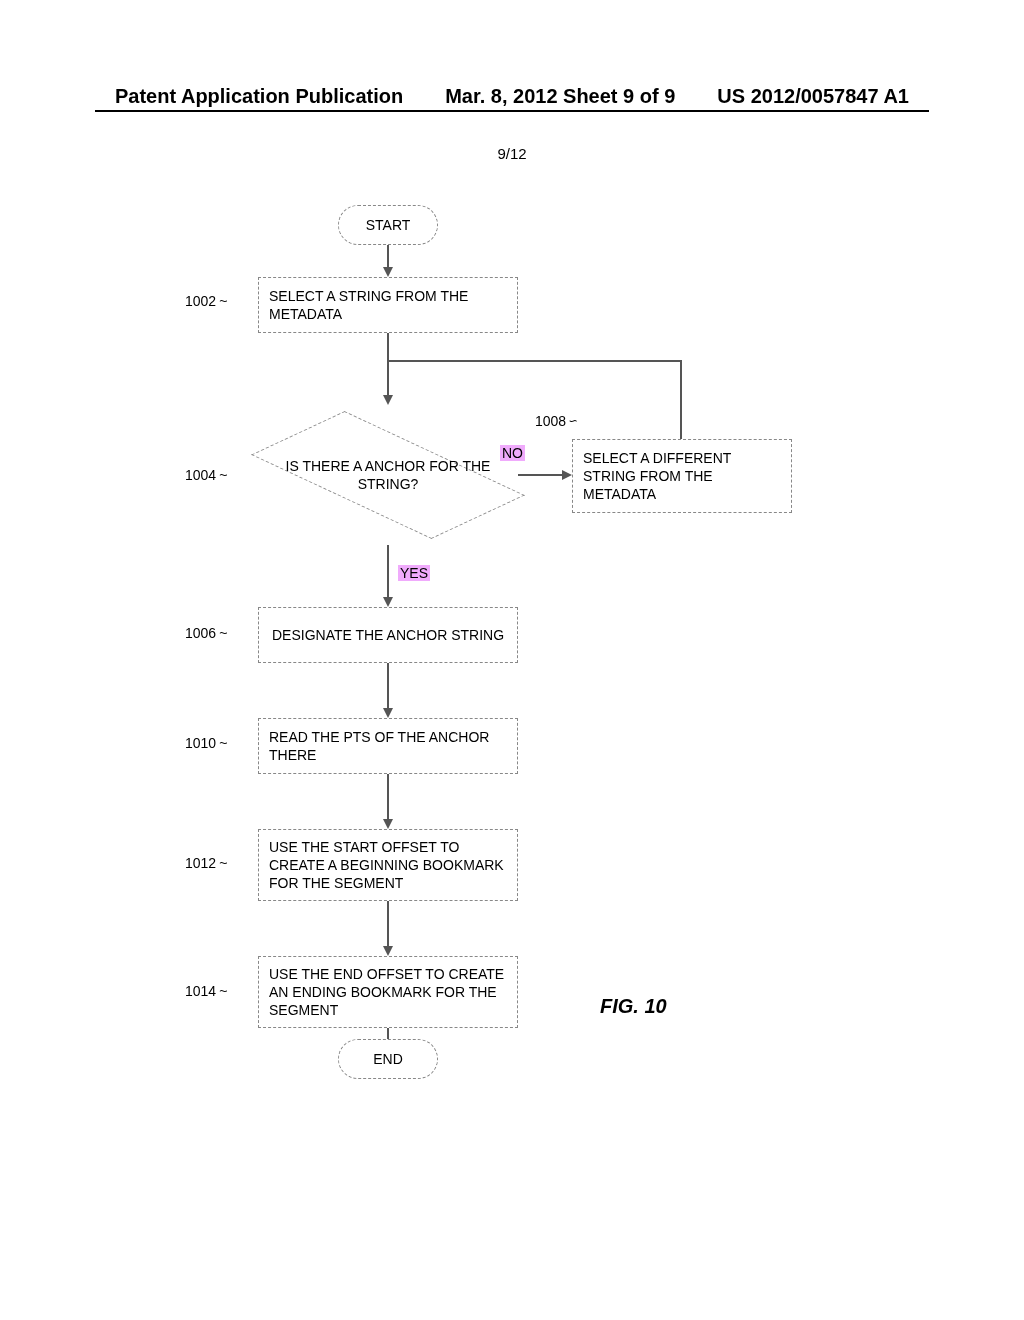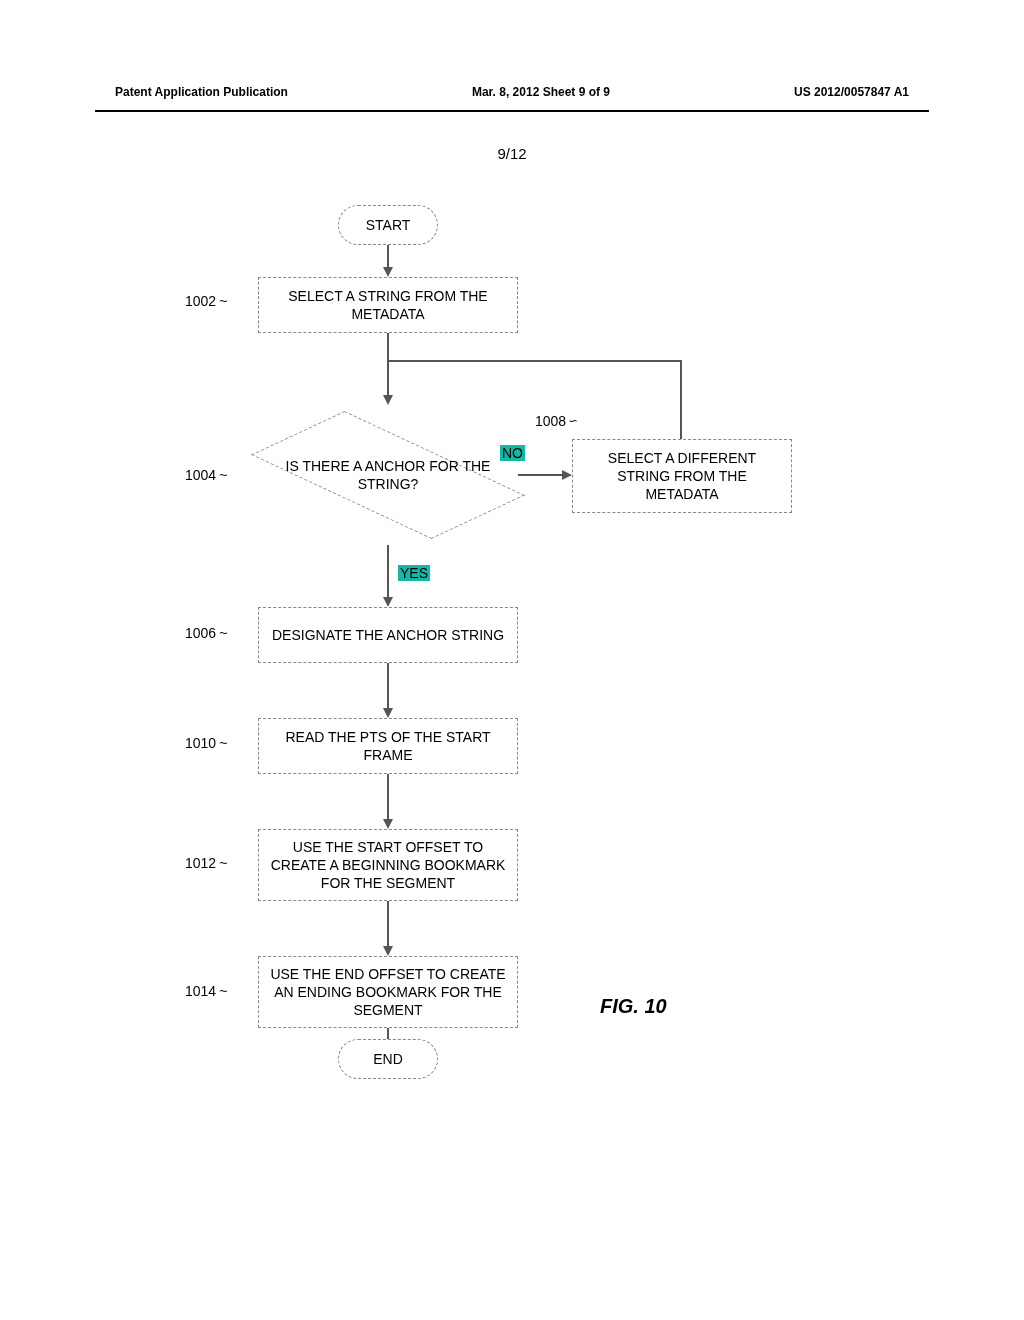--- a/index.html
+++ b/index.html
@@ -12,21 +12,21 @@
       background: white;
     }
     .header {
       position: absolute;
       top: 85px;
       left: 0;
       right: 0;
       display: flex;
       justify-content: space-between;
       padding: 0 115px 0 115px;
-      font-size: 12px;
+      font-size: 20px;
       font-weight: bold;
     }
     .header-rule {
       position: absolute;
       top: 110px;
       left: 95px;
       right: 95px;
       border-top: 2px solid black;
     }
     .page-fraction {
@@ -39,21 +39,20 @@
     }
     .flow {
       position: absolute;
       top: 195px;
       left: 0;
       width: 1024px;
     }
     .node {
       position: absolute;
       border: 1px dashed #888;
-      text-align: center;
       display: flex;
       align-items: center;
       justify-content: center;
       padding: 8px 10px;
       box-sizing: border-box;
       font-size: 14px;
       line-height: 1.3;
       background: white;
     }
     .terminator {
@@ -112,21 +111,21 @@
     .arrow-head-right {
       position: absolute;
       width: 0; height: 0;
       border-top: 5px solid transparent;
       border-bottom: 5px solid transparent;
       border-left: 10px solid #555;
     }
     .edge-label {
       position: absolute;
       font-size: 14px;
-      background: #14b8a6;
+      background: #f0abfc;
       padding: 0 2px;
     }
     .fig-label {
       position: absolute;
       font-size: 20px;
       font-weight: bold;
       font-style: italic;
     }
   </style>
 </head>
@@ -192,21 +191,21 @@
     <span>DESIGNATE THE ANCHOR STRING</span>
   </div>
 
   <div class="arrow-line" style="left:387px; top:468px; width:2px; height:48px;"></div>
   <div class="arrow-head-down" style="left:383px; top:513px;"></div>
 
   <div class="ref-label" style="left:185px; top:540px;">
     <span>1010</span><span class="ref-tilde">~</span>
   </div>
   <div class="node process" style="left:258px; top:523px; height:56px;">
-    <span>READ THE PTS OF THE START FRAME</span>
+    <span>READ THE PTS OF THE ANCHOR THERE</span>
   </div>
 
   <div class="arrow-line" style="left:387px; top:579px; width:2px; height:48px;"></div>
   <div class="arrow-head-down" style="left:383px; top:624px;"></div>
 
   <div class="ref-label" style="left:185px; top:660px;">
     <span>1012</span><span class="ref-tilde">~</span>
   </div>
   <div class="node process" style="left:258px; top:634px; height:72px;">
     <span>USE THE START OFFSET TO CREATE A BEGINNING BOOKMARK FOR THE SEGMENT</span>

